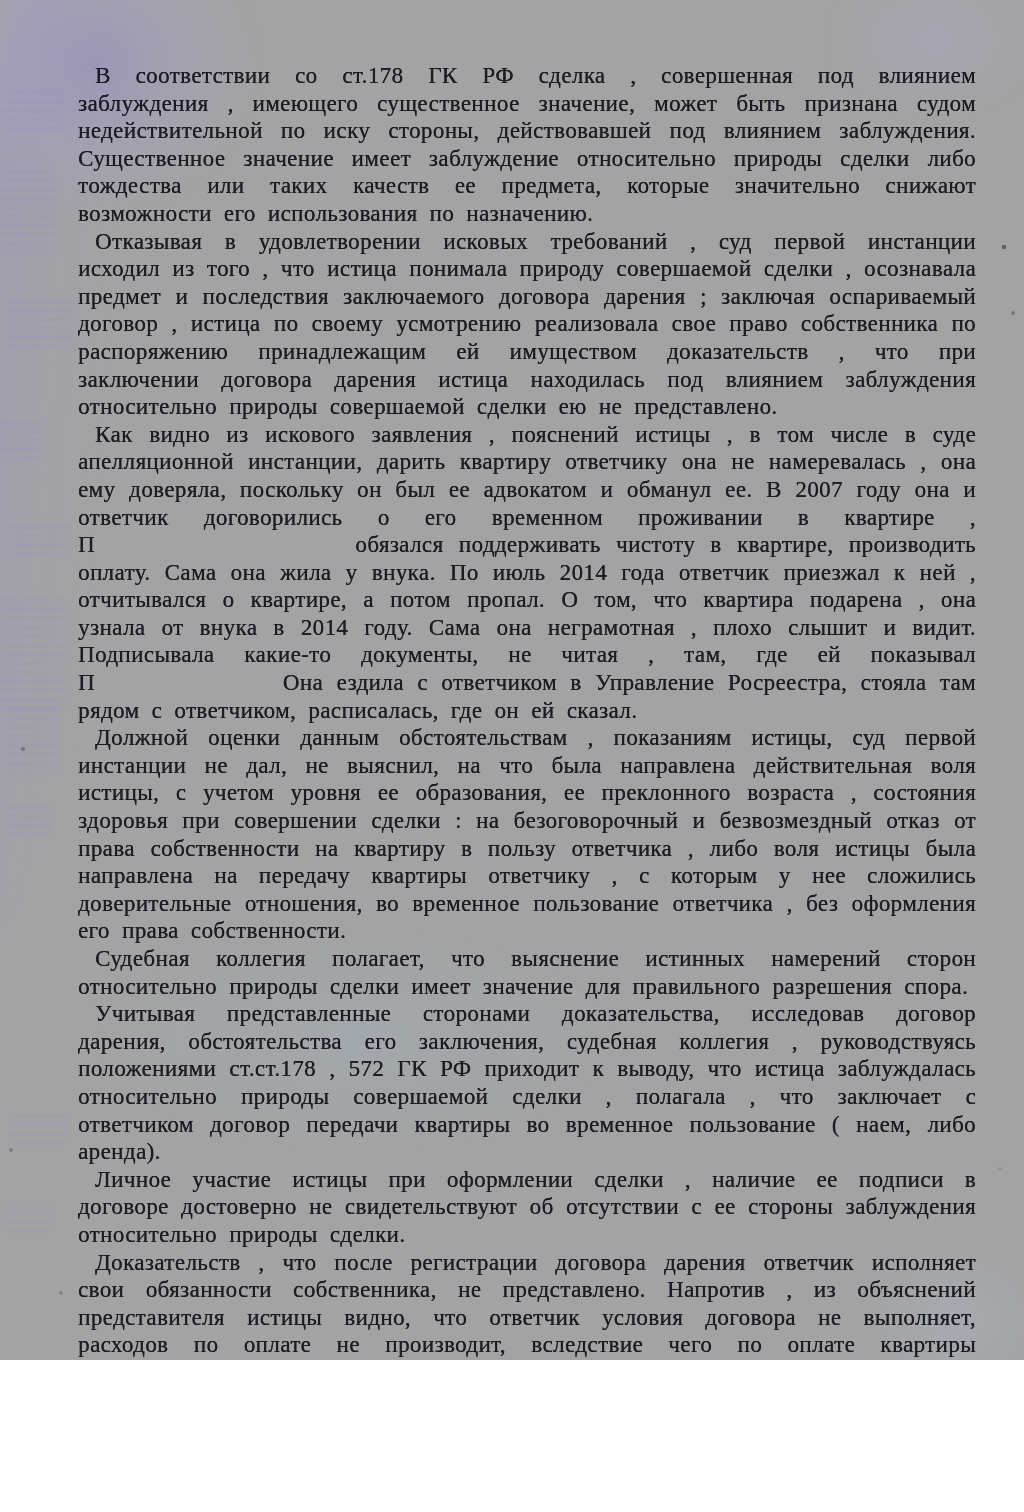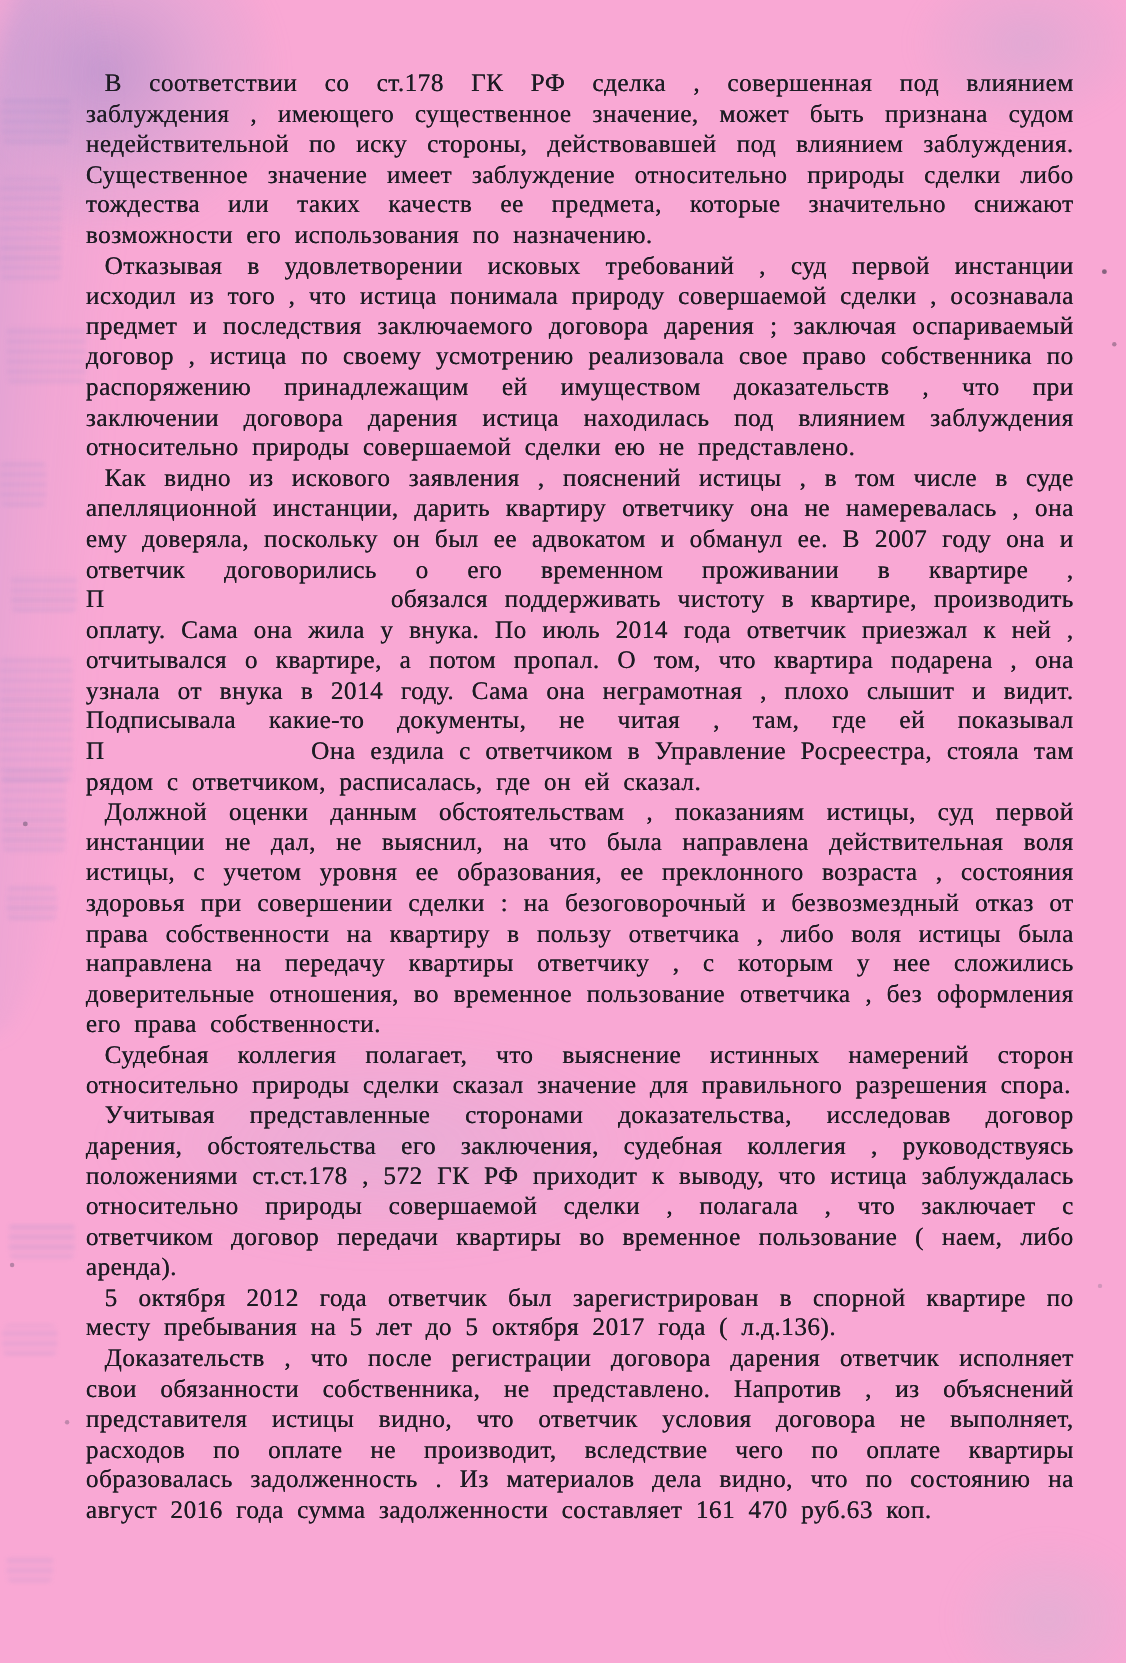--- a/index.html
+++ b/index.html
@@ -1,23 +1,23 @@
 <!DOCTYPE html>
 <html lang="ru"><head>
 <meta charset="utf-8">
 <style>
   html, body {
     margin: 0; padding: 0;
     background: #ffffff;
   }
   .scan {
     position: relative;
-    width: 1024px; height: 1512px;
+    width: 1024px; height: 1360px;
     overflow: hidden;
-    background: #f9a8d4;
+    background: #a3a3a3;
     font-family: "Liberation Serif", serif;
   }
   
   .artifact { position: absolute; pointer-events: none; }
   .corner-tl {
     left: -70px; top: -90px; width: 330px; height: 310px;
     background: radial-gradient(closest-side, rgba(151,138,203,0.50), rgba(170,160,215,0.24) 55%, rgba(190,185,225,0) 100%);
     filter: blur(7px);
   }
   .edge-left {
@@ -103,19 +103,19 @@
   <div class="artifact smudge" style="left:2px;  top:1204px; width:50px; height:28px;"></div>
   <div class="artifact smudge" style="left:6px;  top:1414px; width:42px; height:24px;"></div>
 
   <div class="artifact specks"></div>
 
   <div class="text-block">
     <p>В соответствии со ст.178 ГК РФ сделка , совершенная под влиянием заблуждения , имеющего существенное значение, может быть признана судом недействительной по иску стороны, действовавшей под влиянием заблуждения. Существенное значение имеет заблуждение относительно природы сделки либо тождества или таких качеств ее предмета, которые значительно снижают возможности его использования по назначению.</p>
     <p>Отказывая в удовлетворении исковых требований , суд первой инстанции исходил из того , что истица понимала природу совершаемой сделки , осознавала предмет и последствия заключаемого договора дарения ; заключая оспариваемый договор , истица по своему усмотрению реализовала свое право собственника по распоряжению принадлежащим ей имуществом доказательств , что при заключении договора дарения истица находилась под влиянием заблуждения относительно природы совершаемой сделки ею не представлено.</p>
     <p>Как видно из искового заявления , пояснений истицы , в том числе в суде апелляционной инстанции, дарить квартиру ответчику она не намеревалась , она ему доверяла, поскольку он был ее адвокатом и обманул ее. В 2007 году она и ответчик договорились о его временном проживании в квартире , П&nbsp;&nbsp;&nbsp;&nbsp;&nbsp;&nbsp;&nbsp;&nbsp;&nbsp;&nbsp;&nbsp;&nbsp;&nbsp;&nbsp;&nbsp;&nbsp; обязался поддерживать чистоту в квартире, производить оплату. Сама она жила у внука. По июль 2014 года ответчик приезжал к ней , отчитывался о квартире, а потом пропал. О том, что квартира подарена , она узнала от внука в 2014 году. Сама она неграмотная , плохо слышит и видит. Подписывала какие-то документы, не читая , там, где ей показывал П&nbsp;&nbsp;&nbsp;&nbsp;&nbsp;&nbsp;&nbsp;&nbsp;&nbsp;&nbsp;&nbsp;&nbsp;&nbsp; Она ездила с ответчиком в Управление Росреестра, стояла там рядом с ответчиком, расписалась, где он ей сказал.</p>
     <p>Должной оценки данным обстоятельствам , показаниям истицы, суд первой инстанции не дал, не выяснил, на что была направлена действительная воля истицы, с учетом уровня ее образования, ее преклонного возраста , состояния здоровья при совершении сделки : на безоговорочный и безвозмездный отказ от права собственности на квартиру в пользу ответчика , либо воля истицы была направлена на передачу квартиры ответчику , с которым у нее сложились доверительные отношения, во временное пользование ответчика , без оформления его права собственности.</p>
-    <p>Судебная коллегия полагает, что выяснение истинных намерений сторон относительно природы сделки сказал значение для правильного разрешения спора.</p>
+    <p>Судебная коллегия полагает, что выяснение истинных намерений сторон относительно природы сделки имеет значение для правильного разрешения спора.</p>
     <p>Учитывая представленные сторонами доказательства, исследовав договор дарения, обстоятельства его заключения, судебная коллегия , руководствуясь положениями ст.ст.178 , 572 ГК РФ приходит к выводу, что истица заблуждалась относительно природы совершаемой сделки , полагала , что заключает с ответчиком договор передачи квартиры во временное пользование ( наем, либо аренда).</p>
-    <p>5 октября 2012 года ответчик был зарегистрирован в спорной квартире по месту пребывания на 5 лет до 5 октября 2017 года ( л.д.136).</p>
+    <p>Личное участие истицы при оформлении сделки , наличие ее подписи в договоре достоверно не свидетельствуют об отсутствии с ее стороны заблуждения относительно природы сделки.</p>
     <p>Доказательств , что после регистрации договора дарения ответчик исполняет свои обязанности собственника, не представлено. Напротив , из объяснений представителя истицы видно, что ответчик условия договора не выполняет, расходов по оплате не производит, вследствие чего по оплате квартиры образовалась задолженность . Из материалов дела видно, что по состоянию на август 2016 года сумма задолженности составляет 161&nbsp;470 руб.63 коп.</p>
   </div>
 
 </div>
 
 </body></html>

